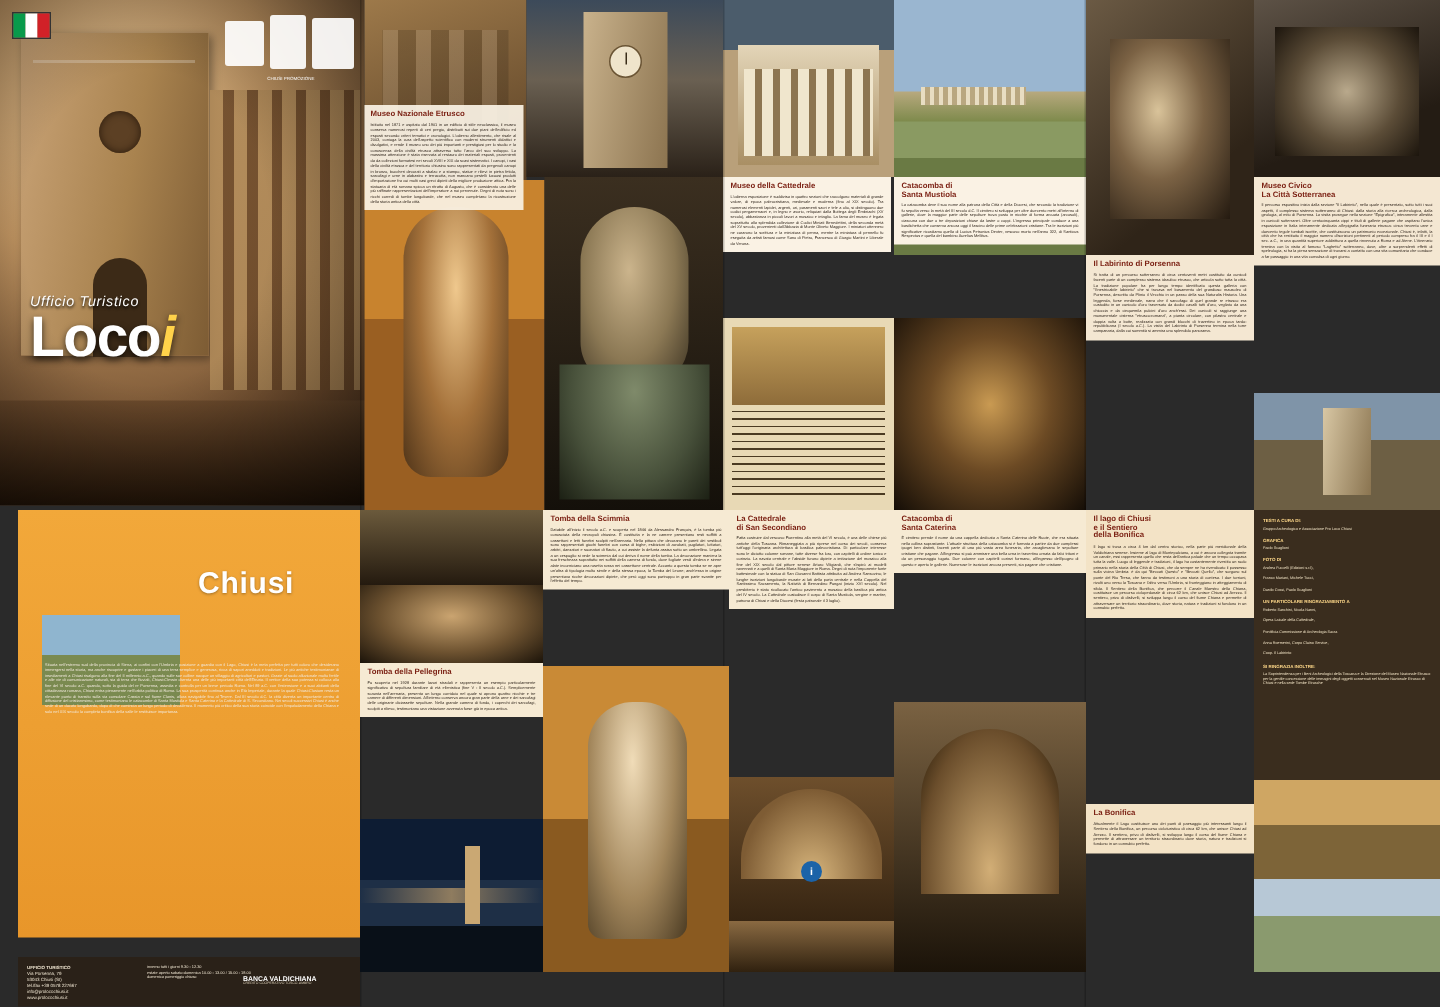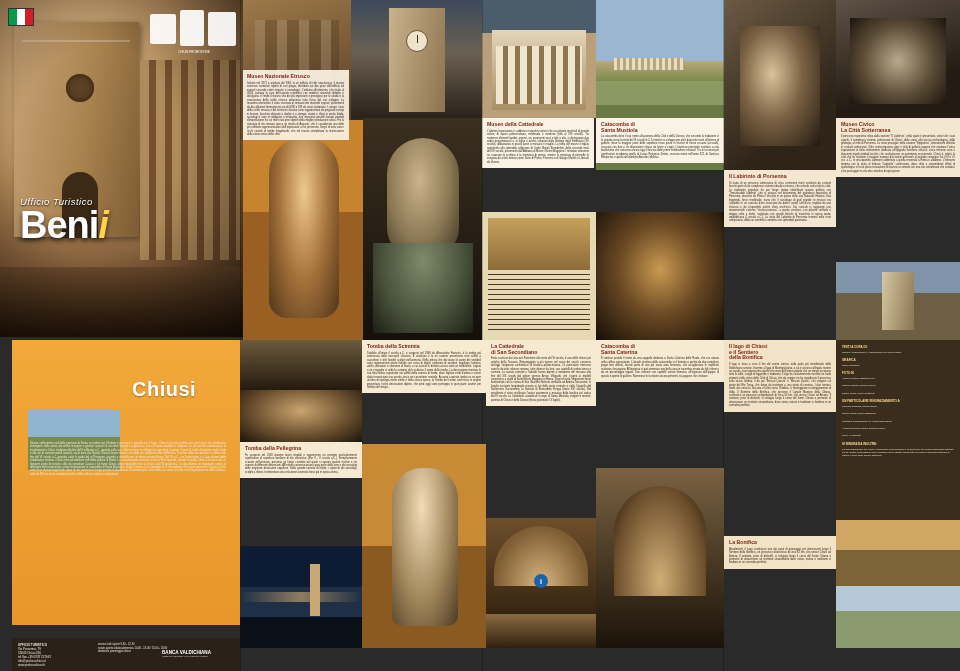--- a/index.html
+++ b/index.html
@@ -255,21 +255,21 @@
 
     <div id="hero-logos">
       <div class="crest c1"></div>
       <div class="crest c2"></div>
       <div class="crest c3"></div>
       <div class="lbl">CHIUSI PROMOZIONE</div>
     </div>
 
     <div id="ufficio">
       <div class="small">Ufficio Turistico</div>
-      <div class="big"><span>Beni</span><em>i</em></div>
+      <div class="big"><span>Loco</span><em>i</em></div>
     </div>
   </div>
 
   <div class="photo" id="etr-photo"></div>
   <div class="photo" id="clock-photo">
     <div class="tower"></div>
     <div class="dial"></div>
   </div>
   <div class="photo" id="duomo-photo">
     <div class="fac"></div>

